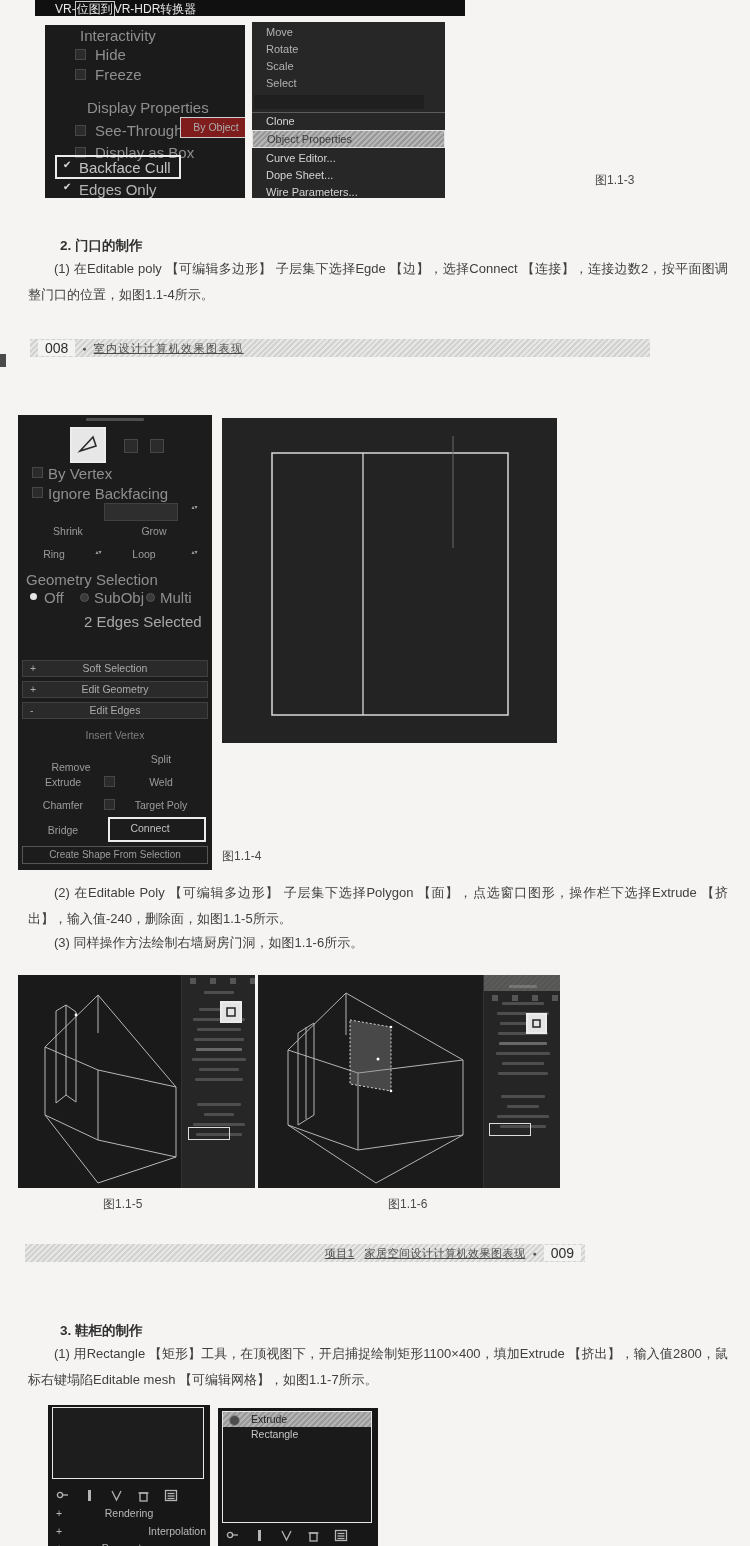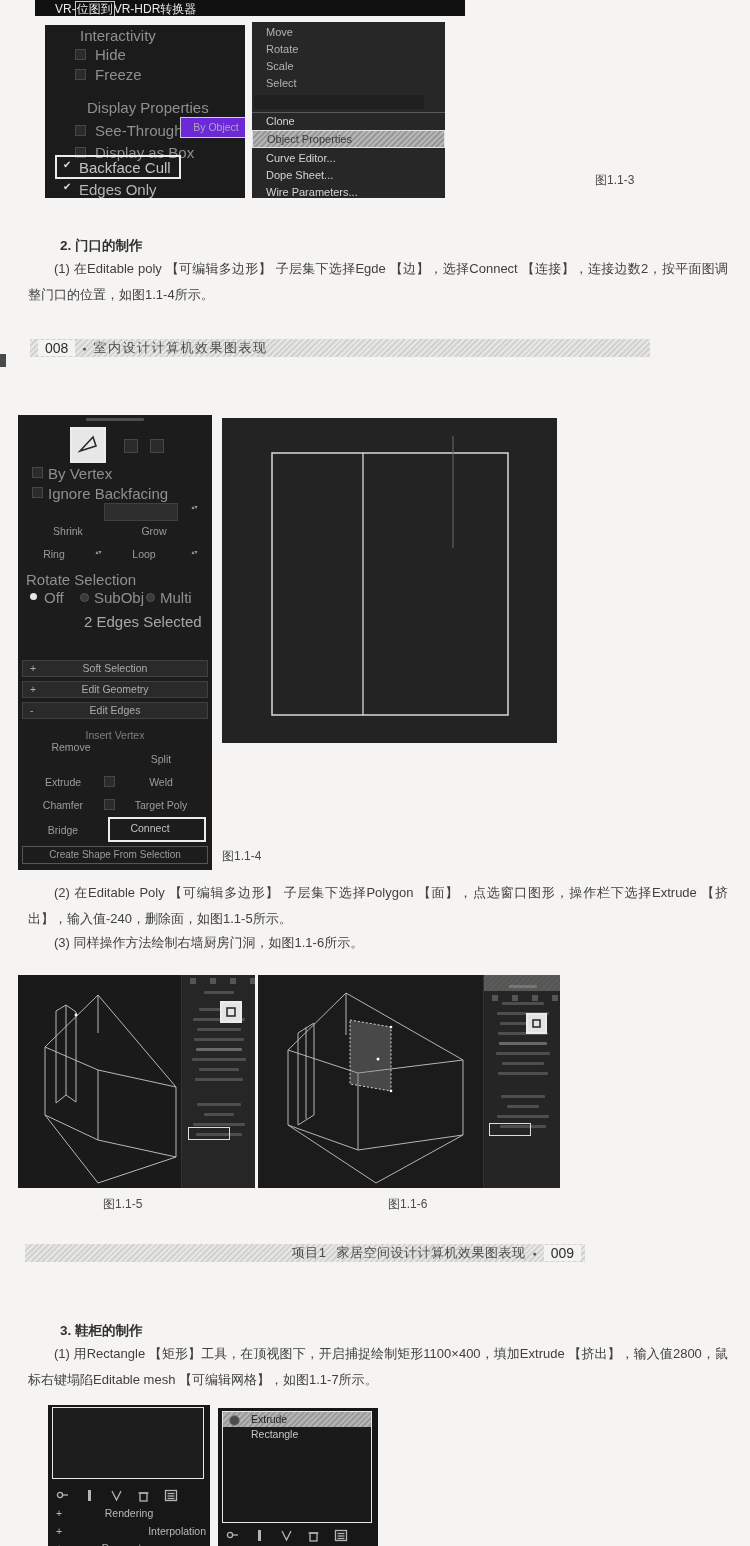--- a/index.html
+++ b/index.html
@@ -7,21 +7,21 @@
         font-family:"Liberation Sans",sans-serif;}
   .abs{position:absolute;}
   .shot{position:absolute;background:#1d1d1d;color:#9c9c9c;font-size:11px;overflow:hidden;}
   .caption{position:absolute;font-size:12px;color:#4a4a4a;}
   .h2{position:absolute;font-size:13.5px;font-weight:bold;color:#303030;}
   .para{position:absolute;left:28px;width:700px;font-size:13px;line-height:26px;color:#404040;
         text-indent:2em;text-align:justify;}
   .hatch{background:repeating-linear-gradient(135deg,#d2d2d0 0 2px,#e7e7e5 2px 4px);}
   .hdrbar{position:absolute;height:18px;display:flex;align-items:center;}
   .pagenum{font-size:14px;color:#2d2d2d;background:#f3f3f1;padding:0 7px;line-height:16px;}
-  .hdr-title{font-size:13px;color:#4c4c4c;letter-spacing:1.5px;}
+  .hdr-title{font-size:11px;color:#4c4c4c;letter-spacing:1.5px;text-decoration:underline;}
   .bullet{font-size:7px;color:#555;margin:0 7px;}
   .ptxt{position:absolute;font-size:15px;color:#8f8f8f;white-space:nowrap;}
   .mrow{position:absolute;left:0;right:0;height:17px;line-height:17px;padding-left:14px;
         color:#b2b2b2;font-size:11px;}
   .mrow-bright{color:#d4d4d4;}
   .hlrow{background:repeating-linear-gradient(135deg,#989898 0 2px,#b6b6b6 2px 4px);
          border:1px solid #e3e3e3;color:#3a3a3a;}
   .wbox{border:2px solid #ececec;}
   .dimsq{position:absolute;width:9px;height:9px;background:#2b2b2b;border:1px solid #474747;}
   .chk{position:absolute;font-size:10px;color:#e0e0e0;}
@@ -55,21 +55,21 @@
   <div class="shot" style="left:45px;top:25px;width:200px;height:173px;background:#1b1b1b;">
     <div class="ptxt" style="left:35px;top:2px;">Interactivity</div>
     <div class="dimsq" style="left:30px;top:24px;"></div>
     <div class="ptxt" style="left:50px;top:21px;">Hide</div>
     <div class="dimsq" style="left:30px;top:44px;"></div>
     <div class="ptxt" style="left:50px;top:41px;">Freeze</div>
     <div class="ptxt" style="left:42px;top:74px;">Display Properties</div>
     <div class="dimsq" style="left:30px;top:100px;"></div>
     <div class="ptxt" style="left:50px;top:97px;">See-Through</div>
     <div class="abs" style="left:135px;top:92px;width:70px;height:19px;border:1px solid #cfcfcf;
-         background:#6d28d9;color:#ababab;font-size:10.5px;text-align:center;line-height:19px;">By Object</div>
+         background:#7f1d1d;color:#ababab;font-size:10.5px;text-align:center;line-height:19px;">By Object</div>
     <div class="dimsq" style="left:30px;top:122px;"></div>
     <div class="ptxt" style="left:50px;top:119px;">Display as Box</div>
     <div class="abs wbox" style="left:10px;top:130px;width:122px;height:20px;"></div>
     <span class="chk" style="left:18px;top:134px;">✔</span>
     <div class="ptxt" style="left:34px;top:134px;color:#c2c2c2;">Backface Cull</div>
     <span class="chk" style="left:18px;top:156px;">✔</span>
     <div class="ptxt" style="left:34px;top:156px;color:#b5b5b5;">Edges Only</div>
   </div>
 
   <div class="shot" style="left:252px;top:22px;width:193px;height:176px;background:#272727;">
@@ -119,41 +119,41 @@
     <div class="btn" style="left:18px;top:110px;width:64px;">Shrink</div>
     <div class="btn" style="left:104px;top:110px;width:64px;">Grow</div>
 
     <div class="btn" style="left:14px;top:133px;width:44px;">Ring</div>
     <div class="spin" style="left:76px;top:135px;">
       <span>▴</span><span>▾</span></div>
     <div class="btn" style="left:104px;top:133px;width:44px;">Loop</div>
     <div class="spin" style="left:172px;top:135px;">
       <span>▴</span><span>▾</span></div>
 
-    <div class="ptxt" style="left:8px;top:156px;">Rotate Selection</div>
+    <div class="ptxt" style="left:8px;top:156px;">Geometry Selection</div>
     <div class="abs" style="left:12px;top:178px;width:7px;height:7px;border-radius:50%;background:#e6e6e6;"></div>
     <div class="ptxt" style="left:26px;top:174px;">Off</div>
     <div class="abs" style="left:62px;top:178px;width:7px;height:7px;border-radius:50%;background:#3a3a3a;border:1px solid #555;"></div>
     <div class="ptxt" style="left:76px;top:174px;">SubObj</div>
     <div class="abs" style="left:128px;top:178px;width:7px;height:7px;border-radius:50%;background:#3a3a3a;border:1px solid #555;"></div>
     <div class="ptxt" style="left:142px;top:174px;">Multi</div>
     <div class="ptxt" style="left:66px;top:198px;color:#a8a8a8;">2 Edges Selected</div>
 
     <div class="rollbar" style="top:245px;">
       <span class="rpre">+</span>
       <span>Soft Selection</span></div>
     <div class="rollbar" style="top:266px;">
       <span class="rpre">+</span>
       <span>Edit Geometry</span></div>
     <div class="rollbar" style="top:287px;">
       <span class="rpre">-</span>
       <span>Edit Edges</span></div>
 
     <div class="btn" style="left:40px;top:314px;width:114px;color:#7f7f7f;">Insert Vertex</div>
-    <div class="btn" style="left:18px;top:326px;width:70px;">Remove</div>
+    <div class="btn" style="left:18px;top:346px;width:70px;">Remove</div>
     <div class="btn" style="left:108px;top:338px;width:70px;">Split</div>
     <div class="btn" style="left:10px;top:361px;width:70px;">Extrude</div>
     <div class="dimsq" style="left:86px;top:361px;"></div>
     <div class="btn" style="left:108px;top:361px;width:70px;">Weld</div>
     <div class="btn" style="left:10px;top:384px;width:70px;">Chamfer</div>
     <div class="dimsq" style="left:86px;top:384px;"></div>
     <div class="btn" style="left:100px;top:384px;width:86px;">Target Poly</div>
     <div class="btn" style="left:10px;top:409px;width:70px;">Bridge</div>
     <div class="abs wbox" style="left:90px;top:402px;width:94px;height:21px;"></div>
     <div class="btn" style="left:92px;top:407px;width:80px;color:#c0c0c0;">Connect</div>

